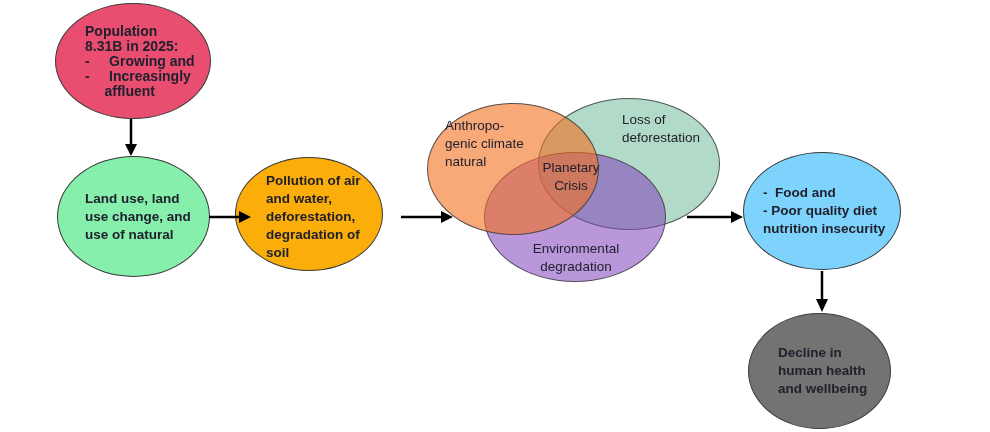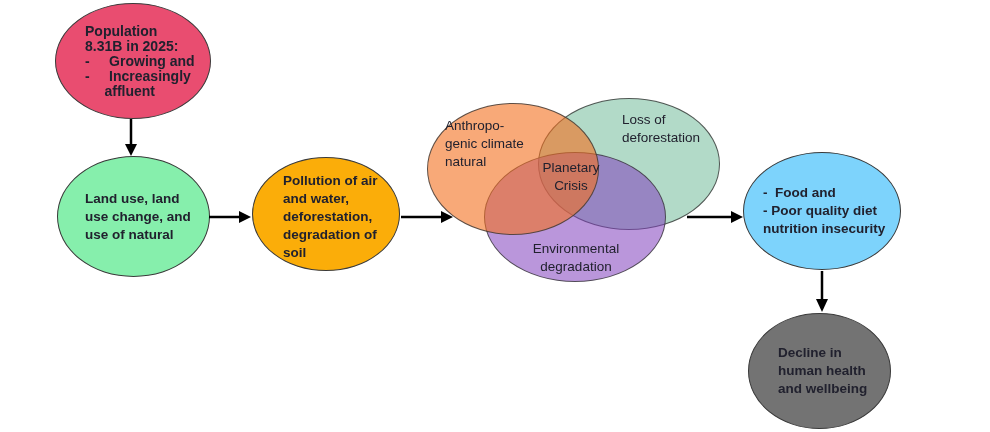--- a/index.html
+++ b/index.html
@@ -66,21 +66,21 @@
   </div>
 
   <div class="node" style="left: 57px; top: 156px; width: 153px; height: 121px; padding-left: 27px; background-color: #86efac;">
     <div class="label">
       <span class="line">Land use, land</span>
       <span class="line">use change, and</span>
       <span class="line">use of natural</span>
     </div>
   </div>
 
-  <div class="node" style="left: 252px; top: 157px; width: 148px; height: 114px; padding-left: 30px; padding-top: 6px; background-color: rgb(251, 173, 9);">
+  <div class="node" style="left: 235px; top: 157px; width: 148px; height: 114px; padding-left: 30px; padding-top: 6px; background-color: rgb(251, 173, 9);">
     <div class="label">
       <span class="line">Pollution of air</span>
       <span class="line">and water,</span>
       <span class="line">deforestation,</span>
       <span class="line">degradation of</span>
       <span class="line">soil</span>
     </div>
   </div>
 
   <div class="node" style="left: 743px; top: 152px; width: 158px; height: 118px; padding-left: 19px; background-color: #7dd3fc;">

